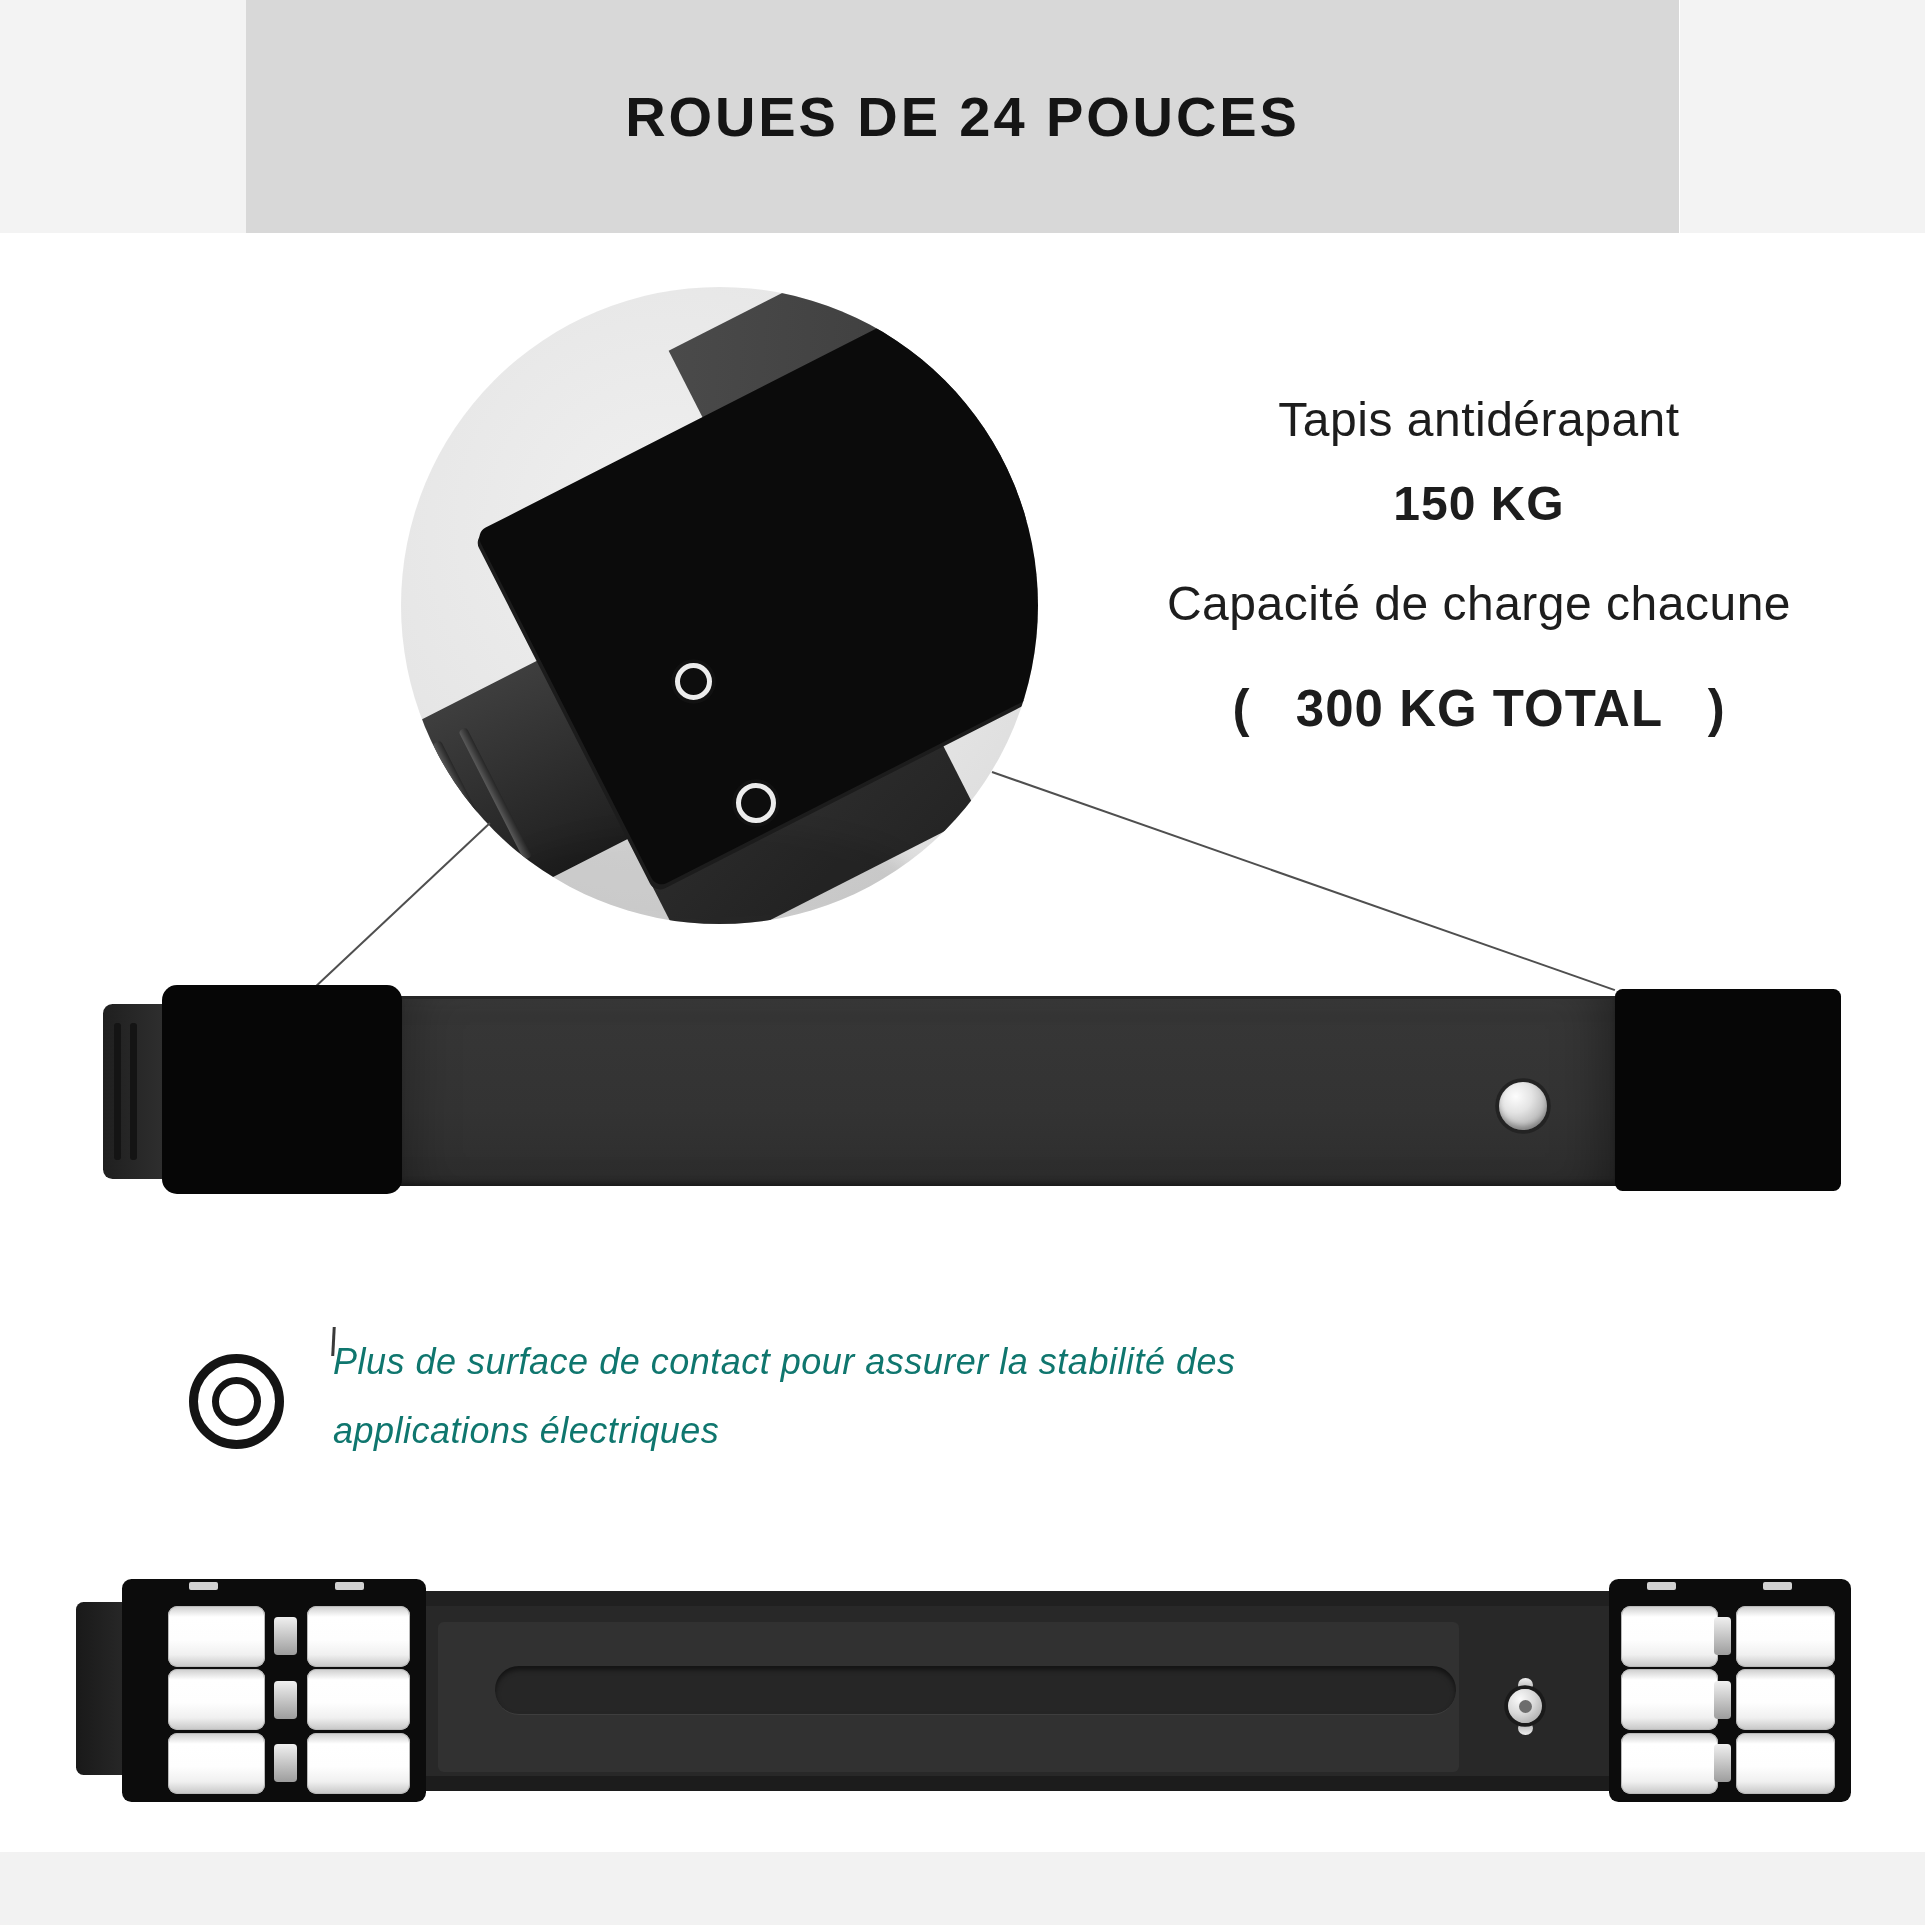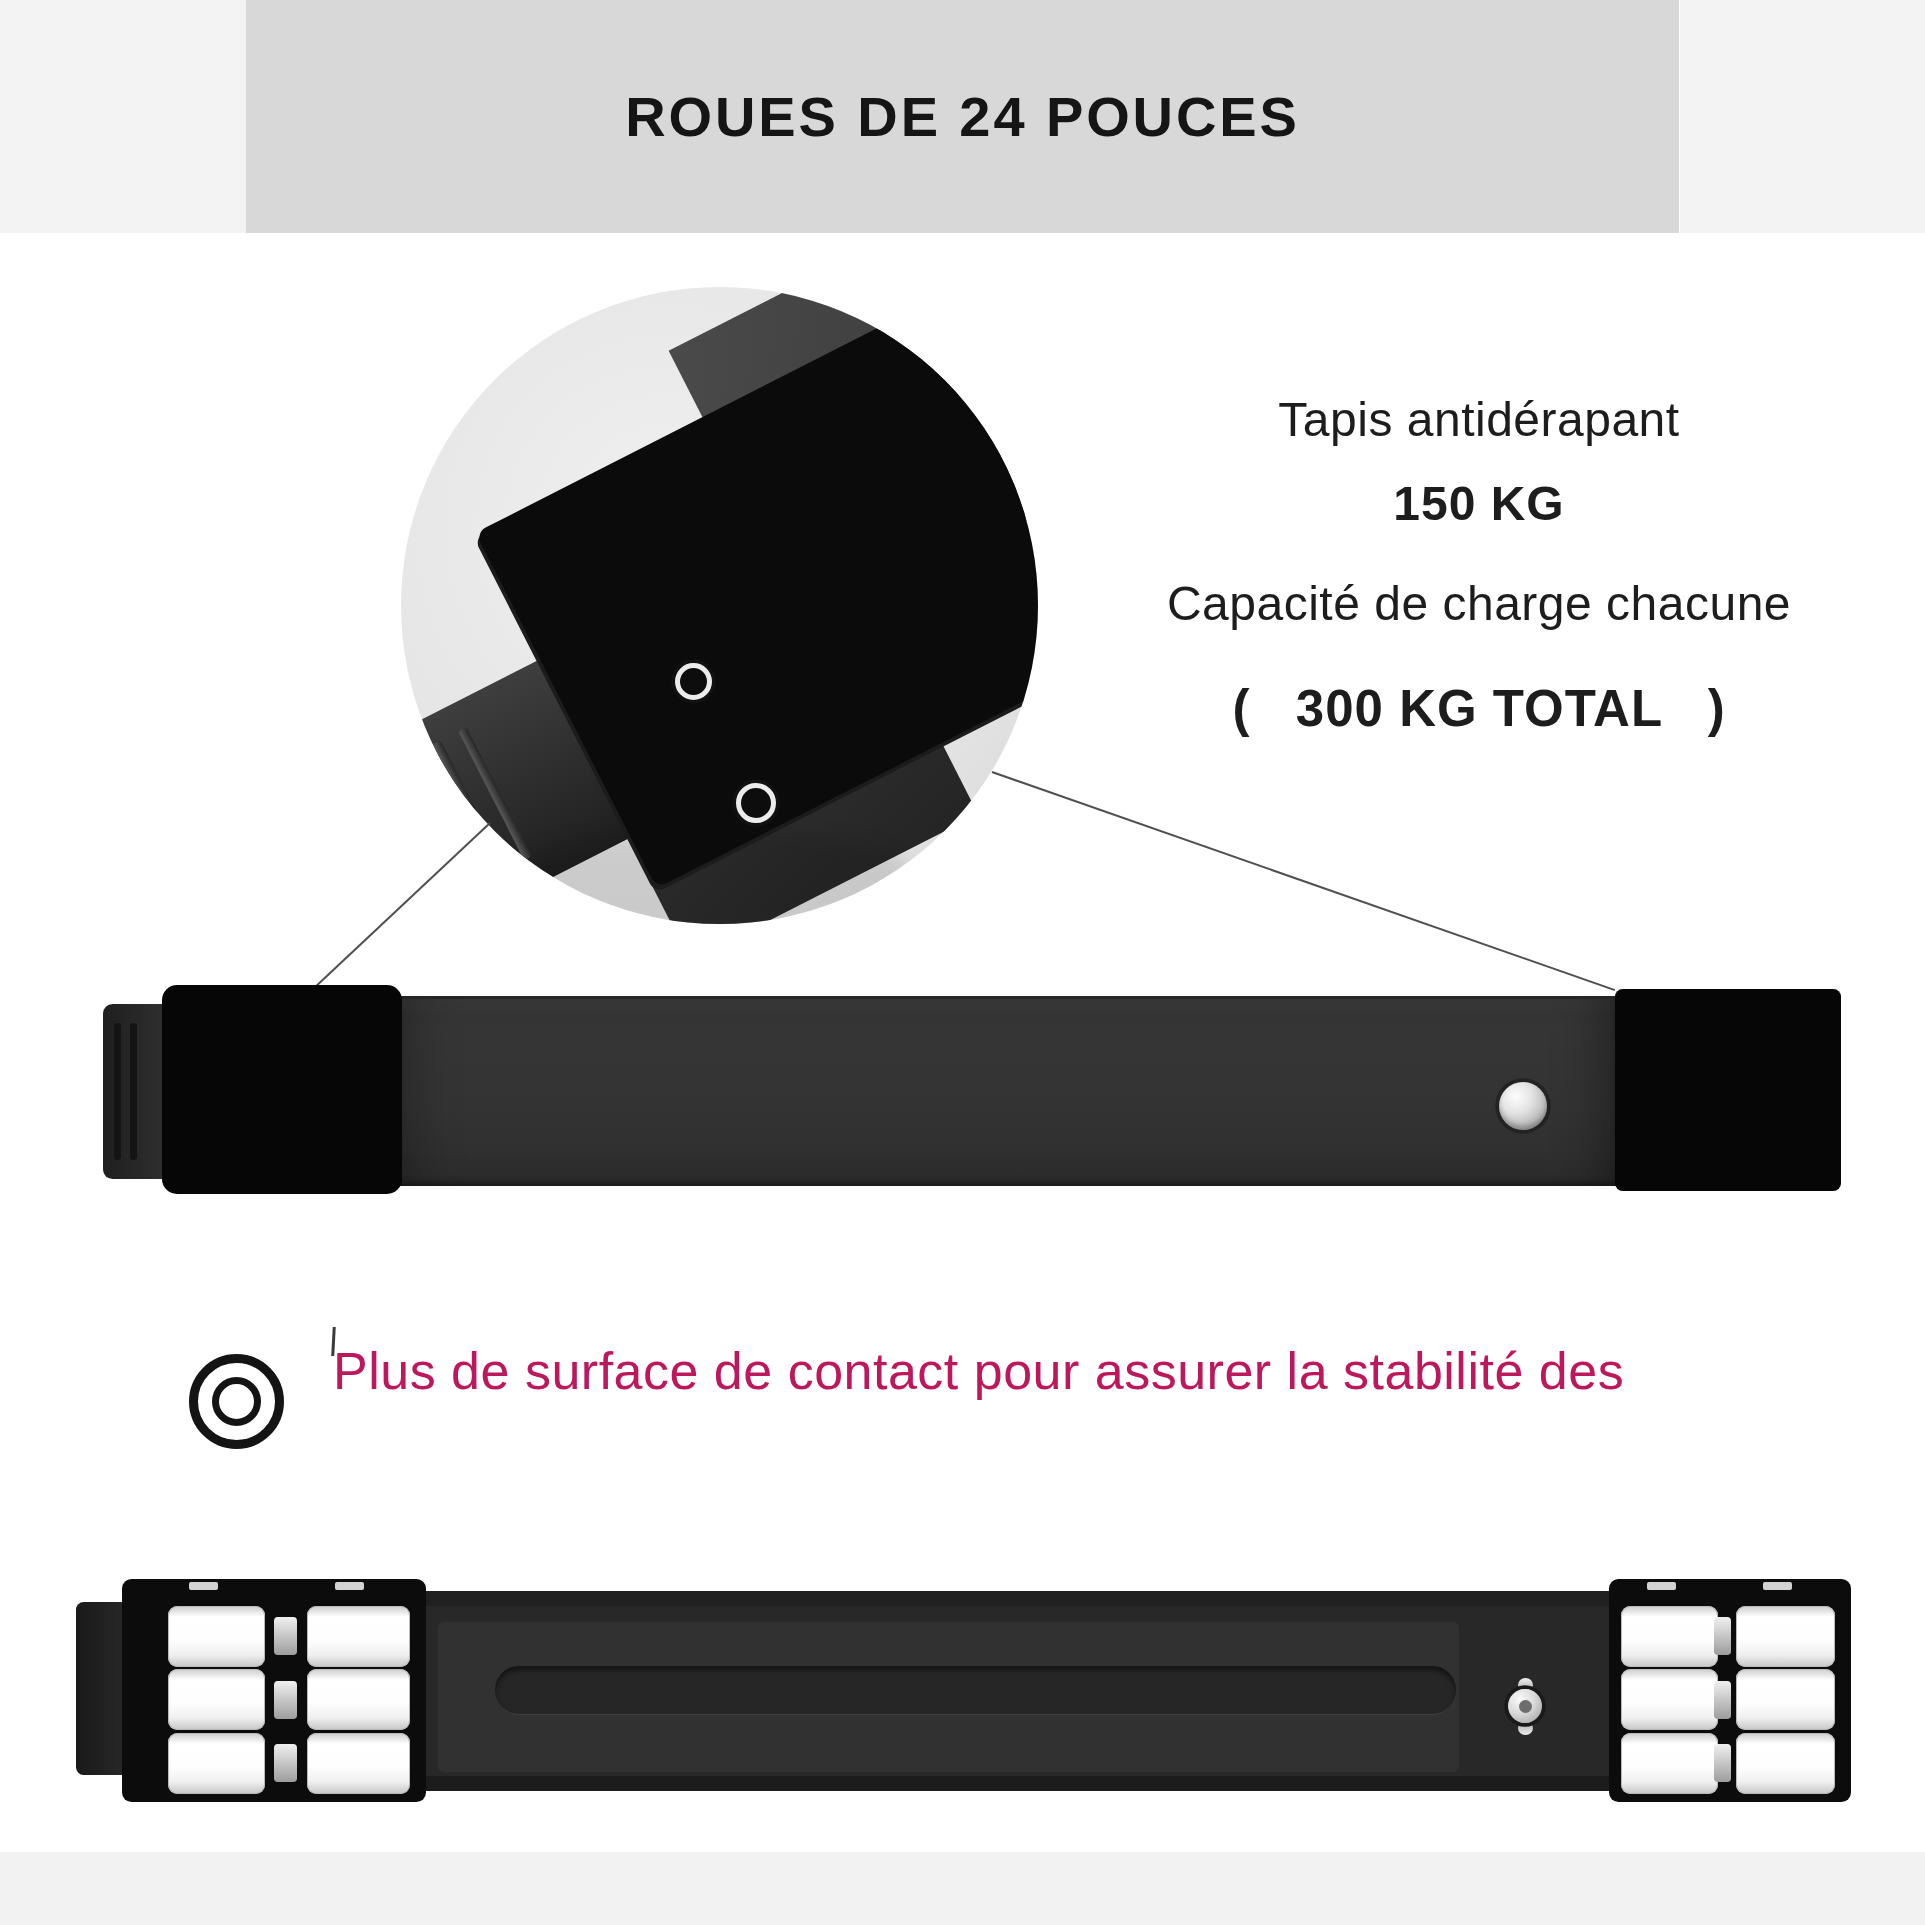--- a/index.html
+++ b/index.html
@@ -59,21 +59,21 @@
     background:radial-gradient(circle at 35% 30%, #fdfdfd 0%, #e4e4e4 35%, #b6b6b6 70%, #909090 100%);
     box-shadow:0 0 0 3.8px #232323, inset 0 -3.8px 4.8px rgba(0,0,0,.25);}
   #mid-pad-right{left:1615px;top:989px;width:226px;height:202px;background:#060606;border-radius:7.6px;}
 
   
   #target-outer{left:189px;top:1354px;width:95px;height:95px;border-radius:50%;
     border:9.5px solid #141414;box-sizing:border-box;}
   #target-inner{left:212px;top:1377px;width:49px;height:49px;border-radius:50%;
     border:7.6px solid #141414;box-sizing:border-box;}
   #tick-mark{left:332px;top:1327px;width:2.9px;height:28.5px;background:#3a3a3a;transform:rotate(3deg);}
-  .feature-line{left:333px;font-size:52px;color:#be185d;letter-spacing:0.5px;white-space:nowrap;}
+  .feature-line{left:333px;font-size:36px;color:#0f766e;letter-spacing:0.5px;white-space:nowrap;font-style:italic;}
   #feature-1{top:1341px;}
   #feature-2{top:1410px;}
 
   
   #bot-cap{left:76px;top:1602px;width:67px;height:173px;border-radius:7.6px 0 0 7.6px;
     background:linear-gradient(90deg,#191919,#2d2d2d);}
   #bot-bar{left:424px;top:1591px;width:1391px;height:200px;background:#282828;
     box-shadow:inset 0 15px 0 rgba(0,0,0,.18), inset 0 -15px 0 rgba(0,0,0,.28);}
   #bot-panel{left:438px;top:1622px;width:1021px;height:150px;background:#313131;border-radius:5.7px;}
   #bot-groove{left:495px;top:1666px;width:961px;height:48px;border-radius:24px;background:#262626;
@@ -143,20 +143,21 @@
   </div>
   <div class="abs" id="mid-bar"></div>
   <div class="abs" id="mid-pad-left"></div>
   <div class="abs" id="mid-pad-right"></div>
   <div class="abs" id="silver-button"></div>
 
   <div class="abs" id="target-outer"></div>
   <div class="abs" id="target-inner"></div>
   <div class="abs" id="tick-mark"></div>
   <div class="abs feature-line" id="feature-1">Plus de surface de contact pour assurer la stabilité des</div>
+  <div class="abs feature-line" id="feature-2">applications électriques</div>
 
   <div class="abs" id="bot-cap"></div>
   <div class="abs" id="bot-bar"></div>
   <div class="abs" id="bot-panel"></div>
   <div class="abs" id="bot-groove"></div>
 
   <div class="abs wheel-unit" id="wheel-unit-left">
     <div class="top-clip" style="left:67px;"></div>
     <div class="top-clip" style="left:213px;"></div>
     <div class="wheel colL-1 row-1"></div>

